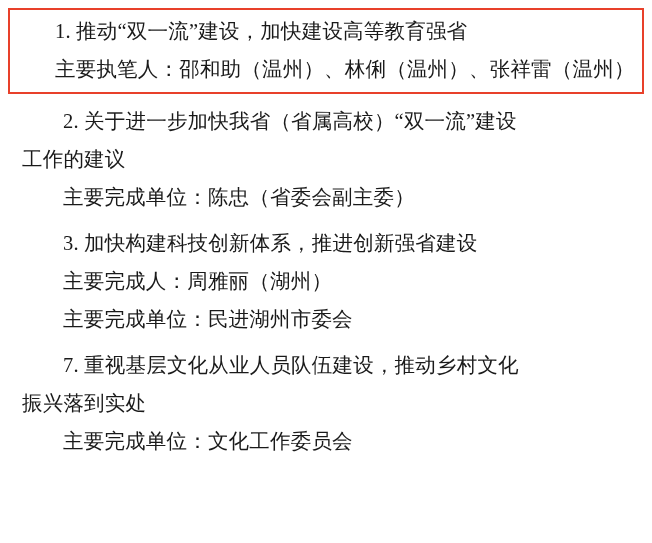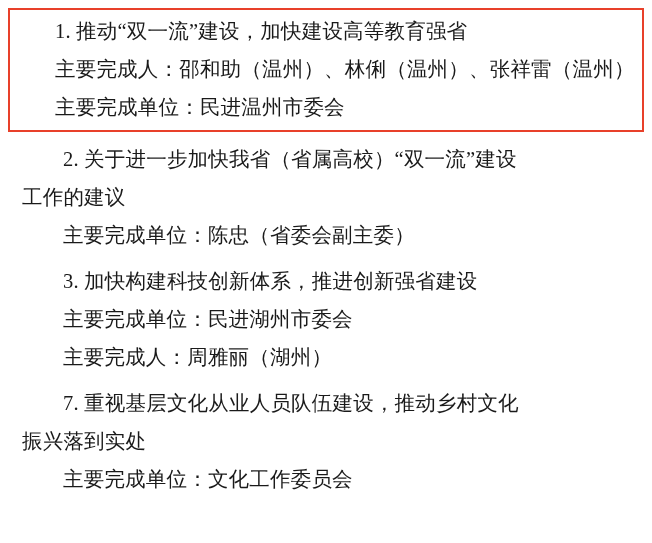--- a/index.html
+++ b/index.html
@@ -48,35 +48,34 @@
     margin-top: 2px;
   }
 </style>
 </head>
 <body>
 
 <div class="page">
 
   <div class="highlight-box">
     <div class="line indent">1. 推动“双一流”建设，加快建设高等教育强省</div>
-    <div class="line indent">主要完成人：邵和助（温州）、林俐（温州）、张祥雷（温州）</div>
-    <div class="line indent">主要完成单位：民进温州市委会</div>
+    <div class="line indent">主要执笔人：邵和助（温州）、林俐（温州）、张祥雷（温州）</div>
   </div>
 
   <div class="rest">
 
     <div class="entry">
       <div class="line indent">2. 关于进一步加快我省（省属高校）“双一流”建设工作的建议</div>
       <div class="line indent">主要完成单位：陈忠（省委会副主委）</div>
     </div>
 
     <div class="entry">
       <div class="line indent">3. 加快构建科技创新体系，推进创新强省建设</div>
+      <div class="line indent">主要完成人：周雅丽（湖州）</div>
       <div class="line indent">主要完成单位：民进湖州市委会</div>
-      <div class="line indent">主要完成人：周雅丽（湖州）</div>
     </div>
 
     <div class="entry">
       <div class="line indent">7. 重视基层文化从业人员队伍建设，推动乡村文化振兴落到实处</div>
       <div class="line indent">主要完成单位：文化工作委员会</div>
     </div>
 
   </div>
 </div>
 

